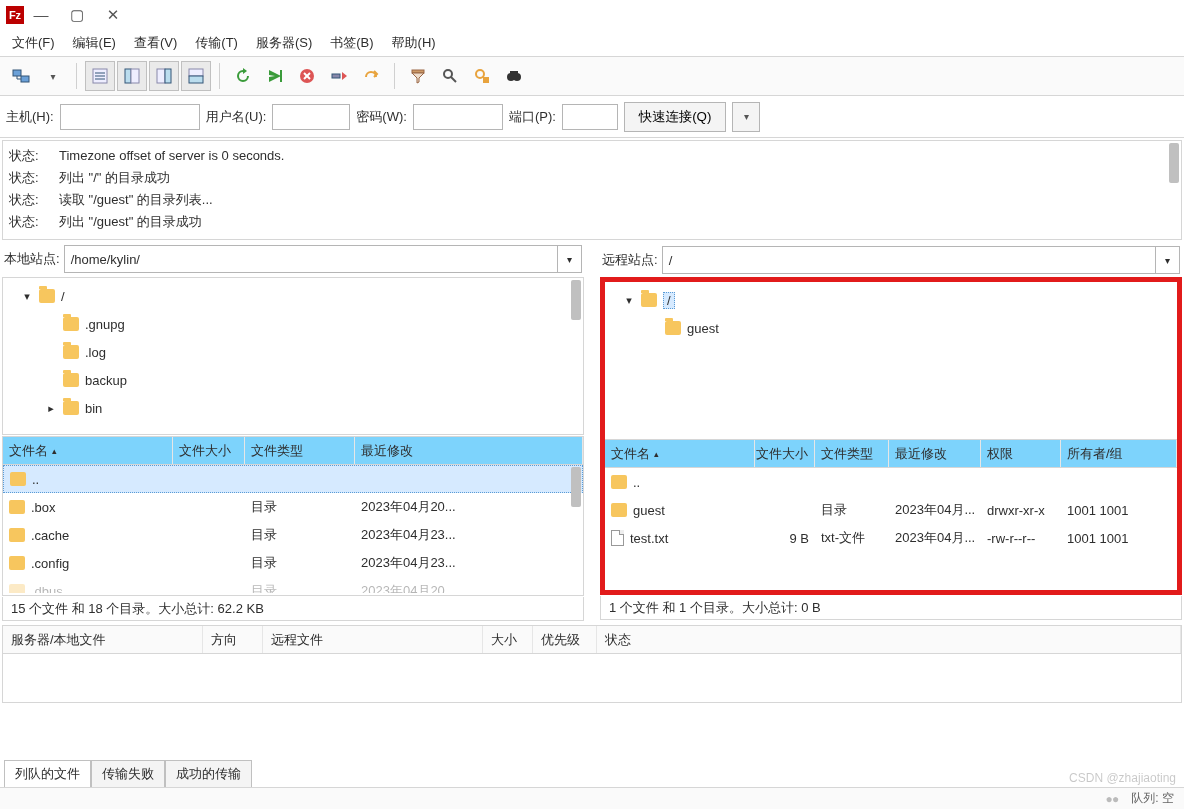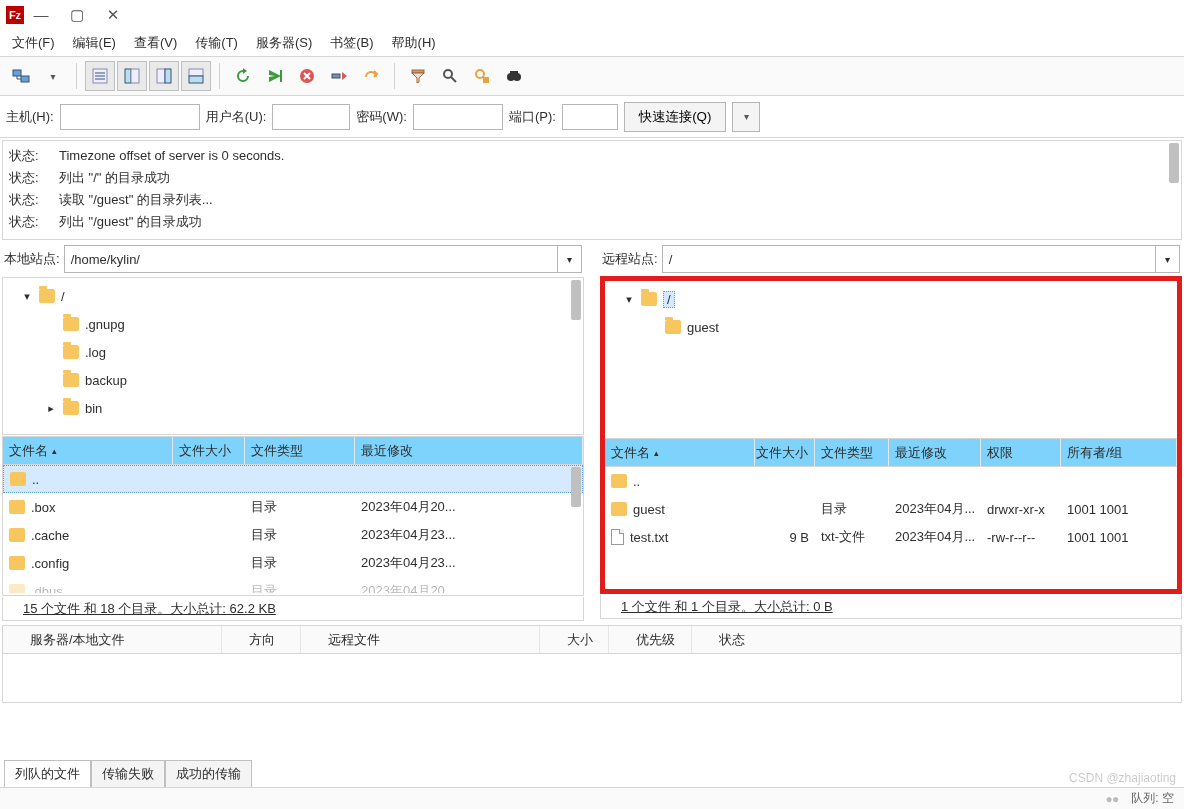--- a/index.html
+++ b/index.html
@@ -22,21 +22,21 @@
 .qc-input { border: 1px solid #b5b5b5; height: 26px; padding: 0 4px; background: #fff; }
 .qc-btn { height: 30px; padding: 0 14px; border: 1px solid #b5b5b5; background: #f4f4f4; cursor: pointer; }
 .qc-drop { height: 30px; width: 28px; border: 1px solid #b5b5b5; background: #f4f4f4; display: inline-flex; align-items: center; justify-content: center; cursor: pointer; }
 
 .logpane { height: 100px; border: 1px solid #d6d6d6; margin: 2px; overflow: hidden; padding: 4px 6px; font-size: 13px; line-height: 22px; position: relative; }
 .logpane .row { display: flex; gap: 10px; justify-content: flex-end; }
 .logpane .lab { width: 40px; }
 .logpane .msg { flex: 1; }
 .scroll-thumb { position: absolute; right: 2px; top: 2px; width: 10px; height: 40px; background: #c0c0c0; border-radius: 2px; }
 
-.sites { display: flex; padding: 0 2px; gap: 16px; }
+.sites { display: flex; padding: 0 2px; gap: 16px; align-items: center; }
 .sitecol { flex: 1; display: flex; flex-direction: column; gap: 1px; }
 .pathrow { height: 34px; display: flex; align-items: center; gap: 4px; padding: 0 2px; }
 .path-label { white-space: nowrap; font-size: 13px; }
 .path-combo { flex: 1; display: flex; border: 1px solid #b5b5b5; height: 28px; align-items: center; background: #fff; }
 .path-combo .val { flex: 1; padding: 0 6px; font-size: 13px; }
 .path-combo .arrow { width: 24px; height: 26px; border-left: 1px solid #b5b5b5; display: inline-flex; align-items: center; justify-content: center; font-size: 10px; cursor: pointer; }
 
 .tree { height: 158px; border: 1px solid #d6d6d6; overflow: hidden; padding: 4px 0; font-size: 13px; position: relative; }
 .tree .node { display: flex; align-items: center; height: 28px; gap: 6px; padding-left: 18px; }
 .tree .expander { width: 12px; font-size: 11px; text-align: center; cursor: pointer; }
@@ -53,25 +53,25 @@
 .filelist.remote { height: 160px; }
 .fl-head { display: flex; border-bottom: 1px solid #d6d6d6; background: #7dd3fc; height: 28px; align-items: center; font-size: 13px; }
 .fl-head .col { padding: 0 6px; border-right: 1px solid #e6e6e6; height: 100%; display: flex; align-items: center; gap: 4px; overflow: hidden; white-space: nowrap; }
 .fl-body { overflow: hidden; position: relative; }
 .fl-row { display: flex; height: 28px; align-items: center; font-size: 13px; }
 .fl-row.sel { background: #d6eaff; border: 1px dotted #5a9bd5; }
 .fl-row .cell { padding: 0 6px; display: flex; align-items: center; gap: 6px; overflow: hidden; white-space: nowrap; }
 .sort-arrow { font-size: 9px; }
 .fl-scroll { position: absolute; right: 2px; top: 2px; width: 10px; height: 40px; background: #c0c0c0; border-radius: 2px; }
 
-.statusline { height: 24px; border: 1px solid #d6d6d6; border-top: none; padding: 2px 20px; font-size: 13px; display: flex; align-items: center; text-decoration: underline; }
+.statusline { height: 24px; border: 1px solid #d6d6d6; border-top: none; padding: 2px 8px; font-size: 13px; display: flex; align-items: center; }
 
 .queue { border: 1px solid #d6d6d6; margin: 4px 2px 0 2px; height: 78px; }
 .queue-head { display: flex; height: 28px; border-bottom: 1px solid #d6d6d6; background: #fafafa; font-size: 13px; }
-.queue-head .col { padding: 0 8px; border-right: 1px solid #e6e6e6; display: flex; align-items: center; margin-left: 19px; }
+.queue-head .col { padding: 0 8px; border-right: 1px solid #e6e6e6; display: flex; align-items: center; }
 
 .tabs-row { position: absolute; left: 4px; bottom: 22px; display: flex; gap: 0; }
 .ftab { border: 1px solid #c0c0c0; padding: 4px 10px; font-size: 13px; background: #f4f4f4; cursor: pointer; position: relative; top: 1px; }
 .ftab.active { background: #fff; border-bottom: 1px solid #fff; font-weight: 500; }
 
 .bottombar { position: absolute; bottom: 0; left: 0; right: 0; height: 22px; border-top: 1px solid #d6d6d6; display: flex; align-items: center; justify-content: flex-end; padding: 0 10px; font-size: 12px; color: #666; background: #fafafa; gap: 14px; }
 .remote-block { border: 5px solid #e21b1b; margin-top: -1px; }
 
 .watermark { position: absolute; right: 8px; bottom: 24px; font-size: 12px; color: rgba(0,0,0,0.22); pointer-events: none; }
 

